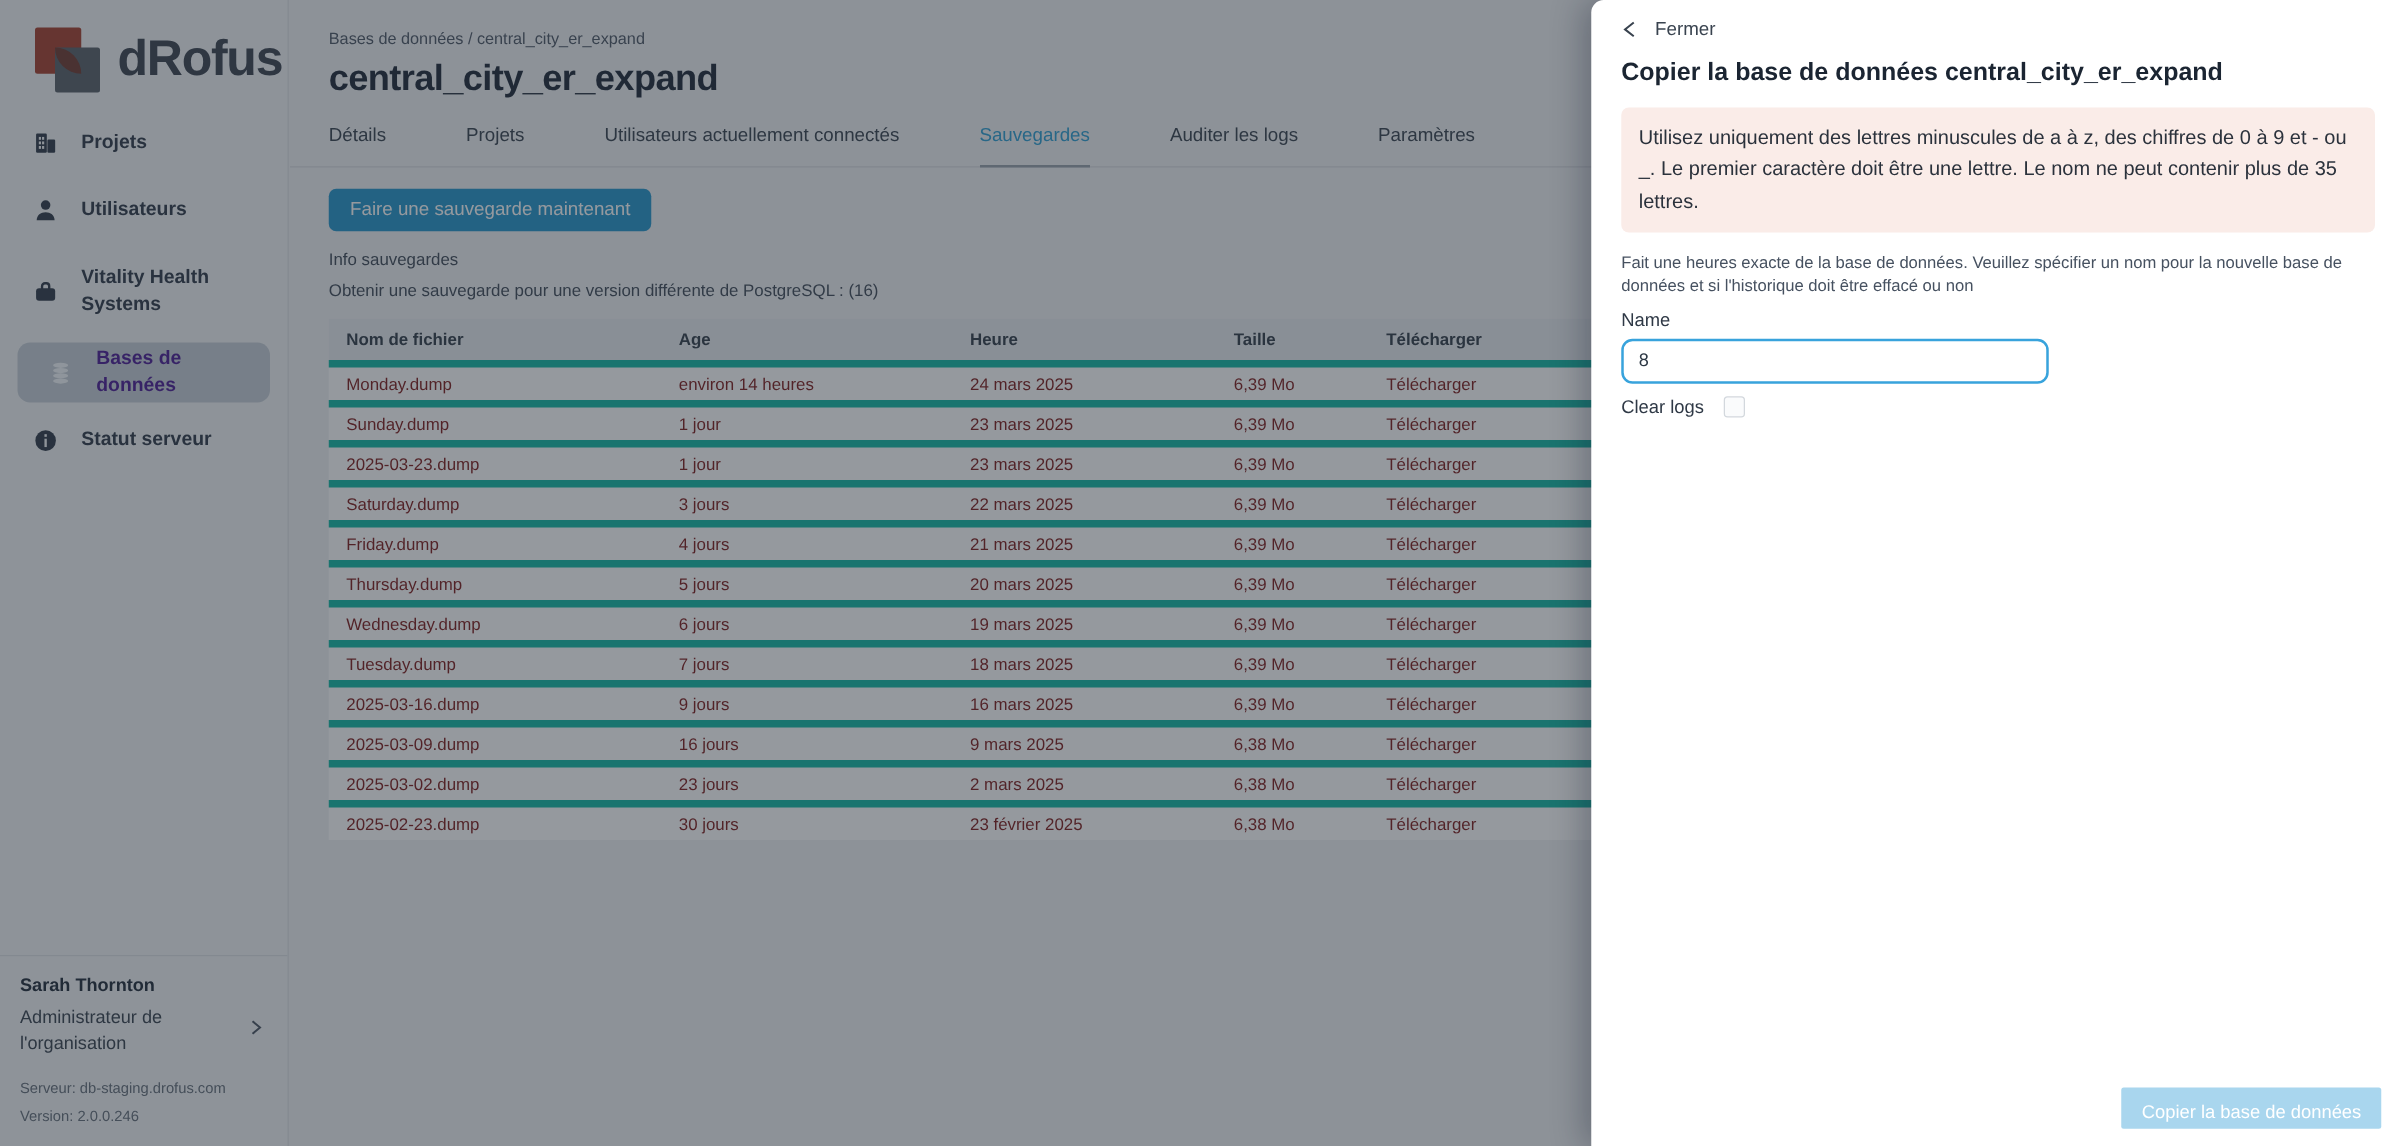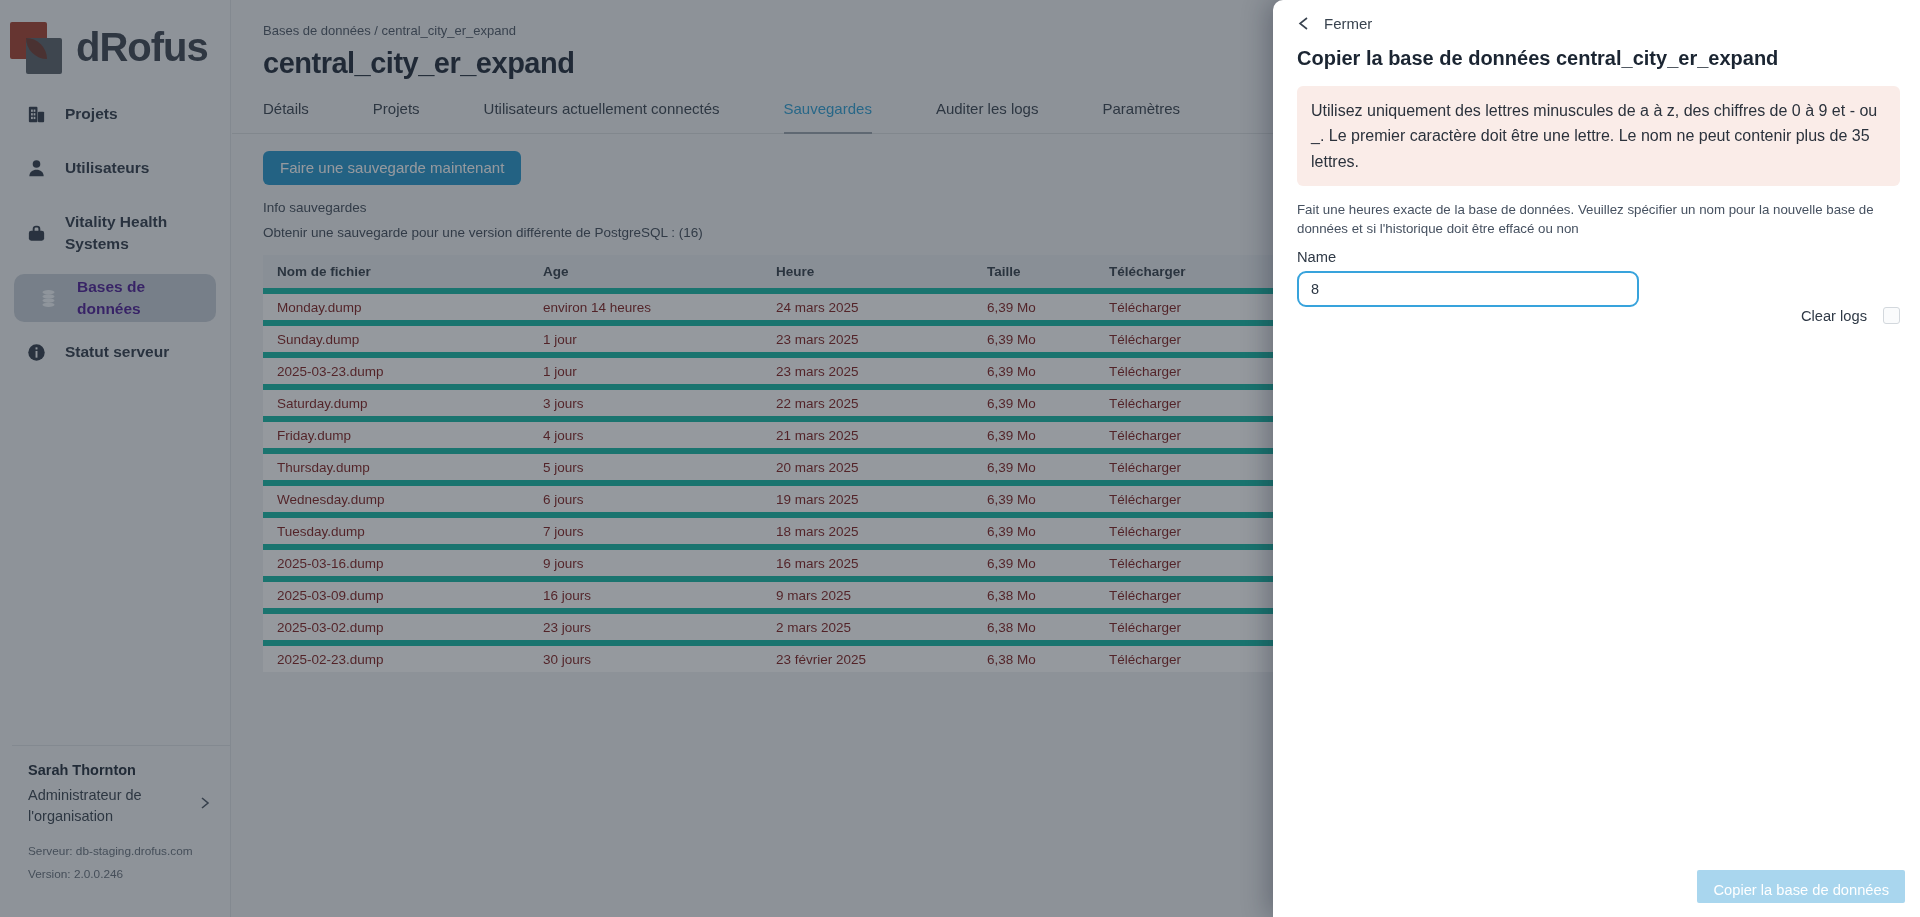--- a/index.html
+++ b/index.html
@@ -2,34 +2,34 @@
 <html><head>
 <meta charset="utf-8">
 <style>
   * { margin:0; padding:0; box-sizing:border-box; }
   html,body { width:1920px; height:917px; }
   body { font-family:"Liberation Sans","DejaVu Sans",sans-serif; background:#f0f2f4; color:#2d3845; }
   .app { position:relative; width:1920px; height:917px; overflow:hidden; background:#f0f2f4; }
 
   
   .sidebar { position:absolute; left:0; top:0; width:231px; height:917px; background:#f2f4f6; border-right:1px solid #dde1e5; }
-  .logo-row { display:flex; align-items:center; gap:12px; padding:13px 0 0 10px; height:80px; }
+  .logo-row { display:flex; align-items:center; gap:12px; padding:13px 0 0 28px; height:80px; }
   .logo-mark { position:relative; width:54px; height:54px; flex:0 0 auto; }
   .logo-sq-red { position:absolute; left:0; top:2; width:37px; height:37px; background:#a5402f; border-radius:2px; top:2px; }
   .logo-sq-gray { position:absolute; left:16px; top:18px; width:36px; height:36px; background:#596069; border-radius:2px; }
   .logo-leaf { position:absolute; left:16px; top:18px; width:21px; height:21px; background:#703a30; border-radius:0 100% 0 100%; }
   .logo-text { font-size:40px; font-weight:700; letter-spacing:-1px; color:#3c4450; line-height:1; }
   .nav { padding:10px 14px 0 14px; }
   .nav-item { display:flex; align-items:center; gap:18px; height:48px; margin-bottom:6px; padding:0 12px; border-radius:10px; font-size:15.5px; font-weight:700; color:#303b49; cursor:pointer; }
   .nav-item.tall { height:70px; }
   .nav-item .lbl { line-height:1.4; }
   .nav-item svg { width:21px; height:21px; flex:0 0 auto; color:#303b49; }
   .nav-item.active { background:#c6ced6; color:#4c1d95;padding-left:24px; }
   .nav-item.active svg { color:#f4f8fb; }
-  .sb-footer { position:absolute; bottom:0; left:12px; right:0; border-top:1px solid #dde1e5; padding:16px 16px 36px 16px; }
+  .sb-footer { position:absolute; bottom:0; left:0; right:0; border-top:1px solid #dde1e5; padding:16px 16px 17px 16px; }
   .sb-user { position:relative; cursor:pointer; }
   .sb-name { font-size:14.5px; font-weight:700; color:#222c3a; margin-bottom:7px; }
   .sb-role { font-size:14.5px; color:#39434f; line-height:1.5; width:150px; }
   .sb-chevron { position:absolute; right:2px; top:34px; width:14px; height:14px; color:#4b5563; }
   .sb-server { margin-top:16px; font-size:11.8px; color:#66707b; }
   .sb-version { margin-top:9px; font-size:11.8px; color:#66707b; }
 
   
   .main { position:absolute; left:232px; top:0; right:0; height:917px; background:#f0f2f4; }
   .breadcrumb { margin:23px 0 0 31px; font-size:13px; color:#4e5866; }
@@ -55,21 +55,21 @@
 
   
   .panel { position:absolute; top:0; right:0; width:647px; height:917px; background:#ffffff; z-index:50; border-radius:10px 0 0 0; box-shadow:-6px 0 26px rgba(15,23,42,0.30); padding:0 20px 0 24px; }
   .close-row { display:flex; align-items:center; gap:14px; margin-top:15px; font-size:15px; color:#39434f; cursor:pointer; width:max-content; }
   .close-row svg { width:13px; height:15px; color:#39434f; }
   .panel-title { margin-top:15px; font-size:20px; font-weight:700; color:#1b2532; }
   .warn-box { margin-top:16px; background:#faece8; border-radius:6px; padding:12px 14px; font-size:16px; line-height:1.58; color:#2b323c; }
   .panel-desc { margin-top:14px; font-size:13.3px; line-height:1.45; color:#465160; max-width:588px; }
   .name-label { margin-top:11px; font-size:14.7px; color:#2f3946; }
   .name-input { display:block; margin-top:6px; width:342px; height:36px; border:2px solid #38a3dc; border-radius:9px; padding:0 12px; font-size:14.5px; color:#2d3845; outline:none; background:#fff; font-family:inherit; caret-color:#2d3845; }
-  .clearlogs-row { display:flex; align-items:center; margin-top:0; font-size:14.7px; color:#2f3946;justify-content:flex-end; }
+  .clearlogs-row { display:flex; align-items:center; margin-top:10px; font-size:14.7px; color:#2f3946; }
   .clearlogs-row input { appearance:none; -webkit-appearance:none; width:17px; height:17px; margin-left:16px; border:1px solid #d3d8dd; border-radius:3px; background:#fafbfc; cursor:pointer; }
   .submit-btn { position:absolute; right:15px; bottom:14px; height:33px; padding:12px 16px; background:#a9d6ee; color:#ffffff; font-size:14.7px; border:none; border-radius:2px; font-family:inherit; }
 </style>
 </head>
 <body>
 
 <div class="app">
 
   <div class="sidebar">
     <div class="logo-row">

